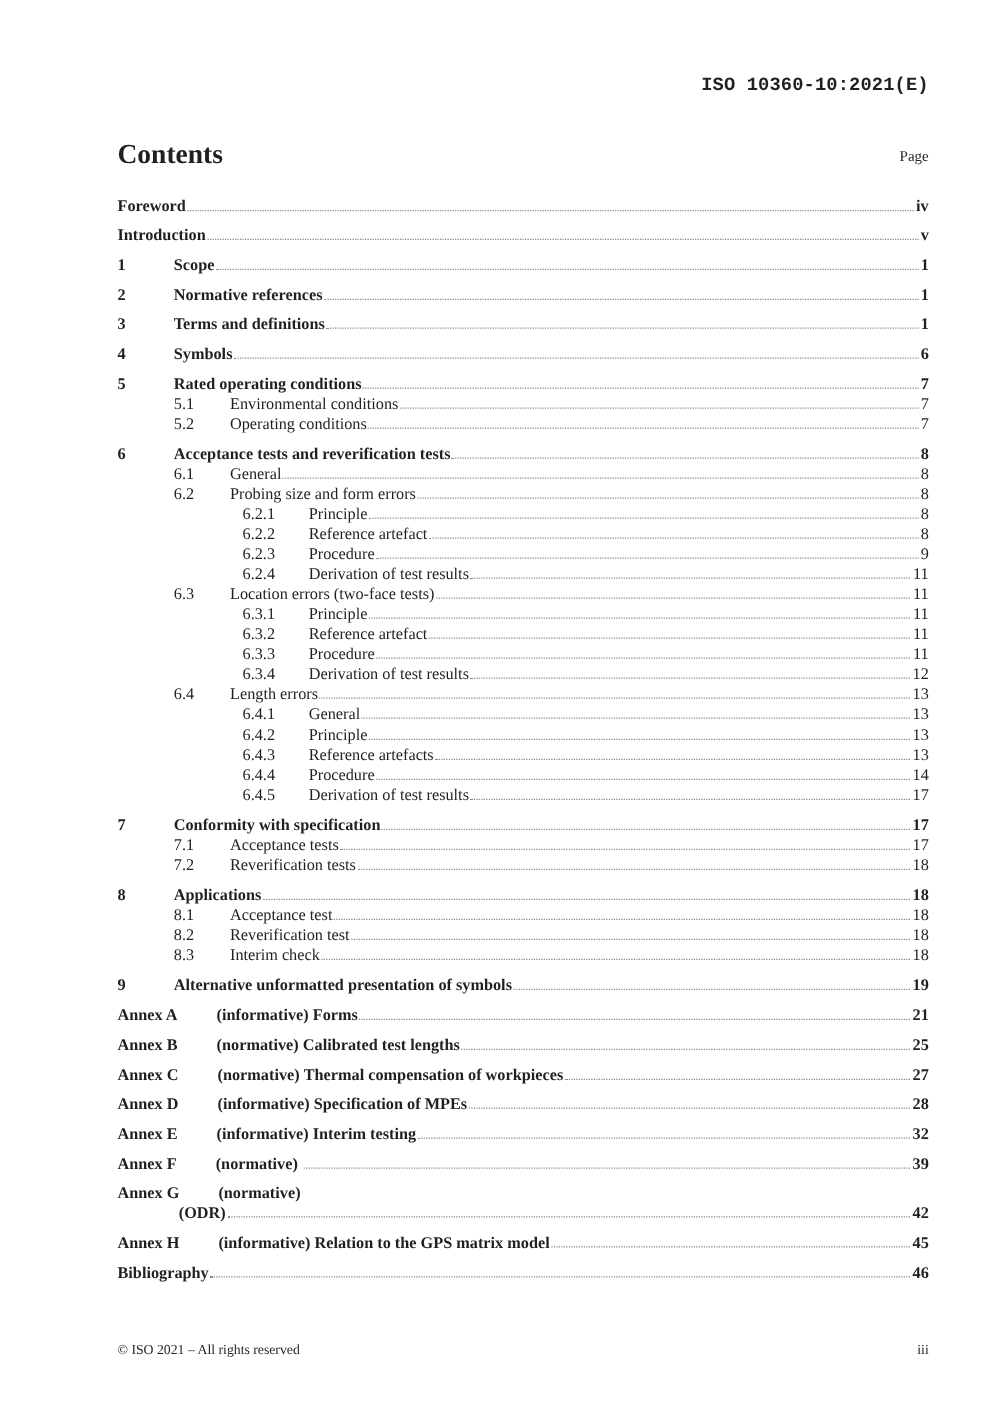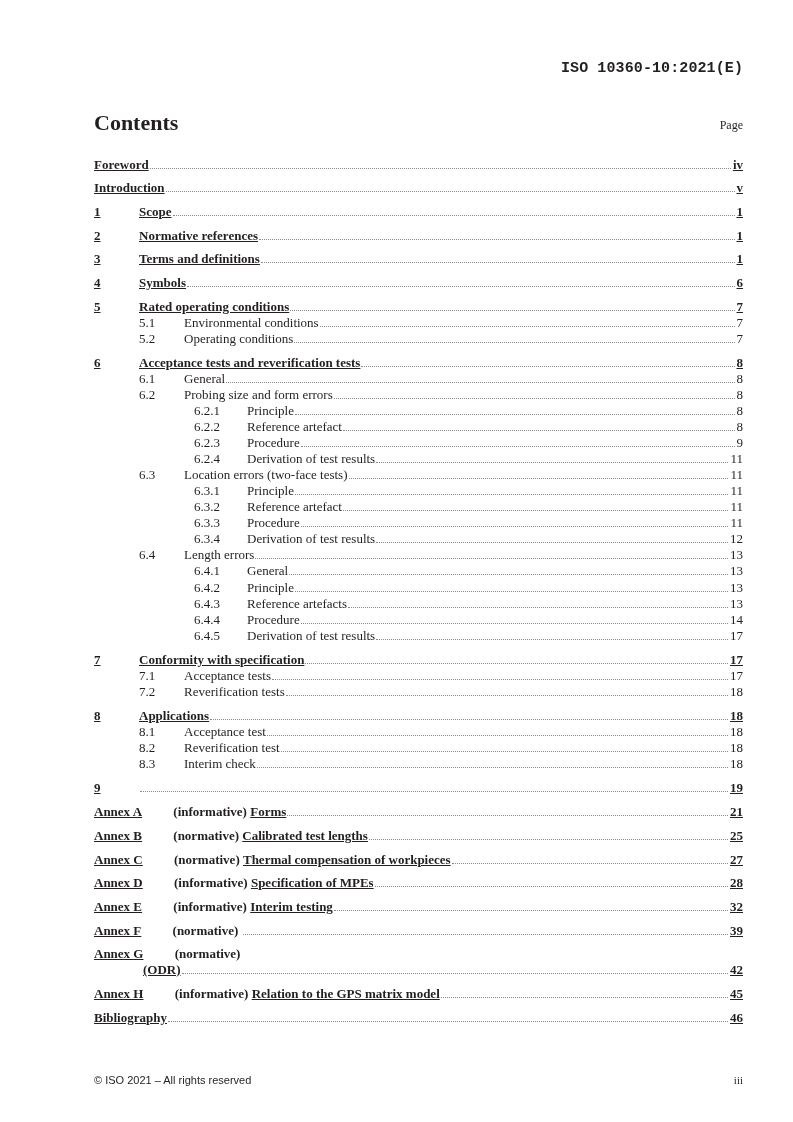--- a/index.html
+++ b/index.html
@@ -11,26 +11,26 @@
            font-family: "Liberation Serif", serif; }
   .page-label { position: absolute; right: 50px; top: 118px; font-size: 12px;
                 font-family: "Liberation Serif", serif; text-align: right; }
   .toc { position: absolute; left: 94px; top: 0; width: 649px; }
   .row { position: absolute; left: 0; width: 649px; height: 16px; display: flex; align-items: flex-end;
          font-size: 13px; line-height: 16px; font-family: "Liberation Serif", serif; white-space: nowrap; }
   .num { display: inline-block; flex: none; }
   .txt { flex: none; }
   .dots { flex: 1 1 auto; border-bottom: 1px dotted #8a8a8a; margin: 0 2px 4px 1px; height: 0; }
   .pg { flex: none; text-align: right; }
-  .b { font-weight: bold; text-decoration: underline; }
+  .b { font-weight: bold; }
   .n { font-weight: bold; margin-left: 28px; }
   .row.l1 .num { width: 45px; }
   .row.l2 .num { width: 45px; margin-left: 45px; }
   .row.l3 .num { width: 53px; margin-left: 100px; }
-  .footer-left { position: absolute; left: 94px; top: 1074px; font-size: 11px; font-family: Liberation Sans, sans-serif; }
+  .footer-left { position: absolute; left: 94px; top: 1074px; font-size: 11px; font-family: Liberation Serif, serif; }
   .footer-right { position: absolute; right: 50px; top: 1074px; font-size: 11px; font-family: "Liberation Serif", serif; }
 </style>
 </head>
 <body>
 
 <div class="header-id">ISO 10360-10:2021(E)</div>
 <div class="title">Contents</div>
 <div class="page-label">Page</div>
 
 <div class="toc">
@@ -239,20 +239,21 @@
   </div>
   <div class="row l2" style="top:756px">
     <span class="num">8.3</span>
       <span class="txt">Interim check</span>
       <span class="dots"></span>
       <span class="pg">18</span>
   </div>
 
   <div class="row l1 b" style="top:780px">
     <span class="num">9</span>
+      <span class="txt">Alternative unformatted presentation of symbols</span>
       <span class="dots"></span>
       <span class="pg">19</span>
   </div>
 
   <div class="row" style="top:804px">
     <span class="txt b">Annex A</span>
       <span class="txt">&nbsp;</span>
       <span class="txt n">(informative)</span>
       <span class="txt">&nbsp;</span>
       <span class="txt b">Forms</span>

